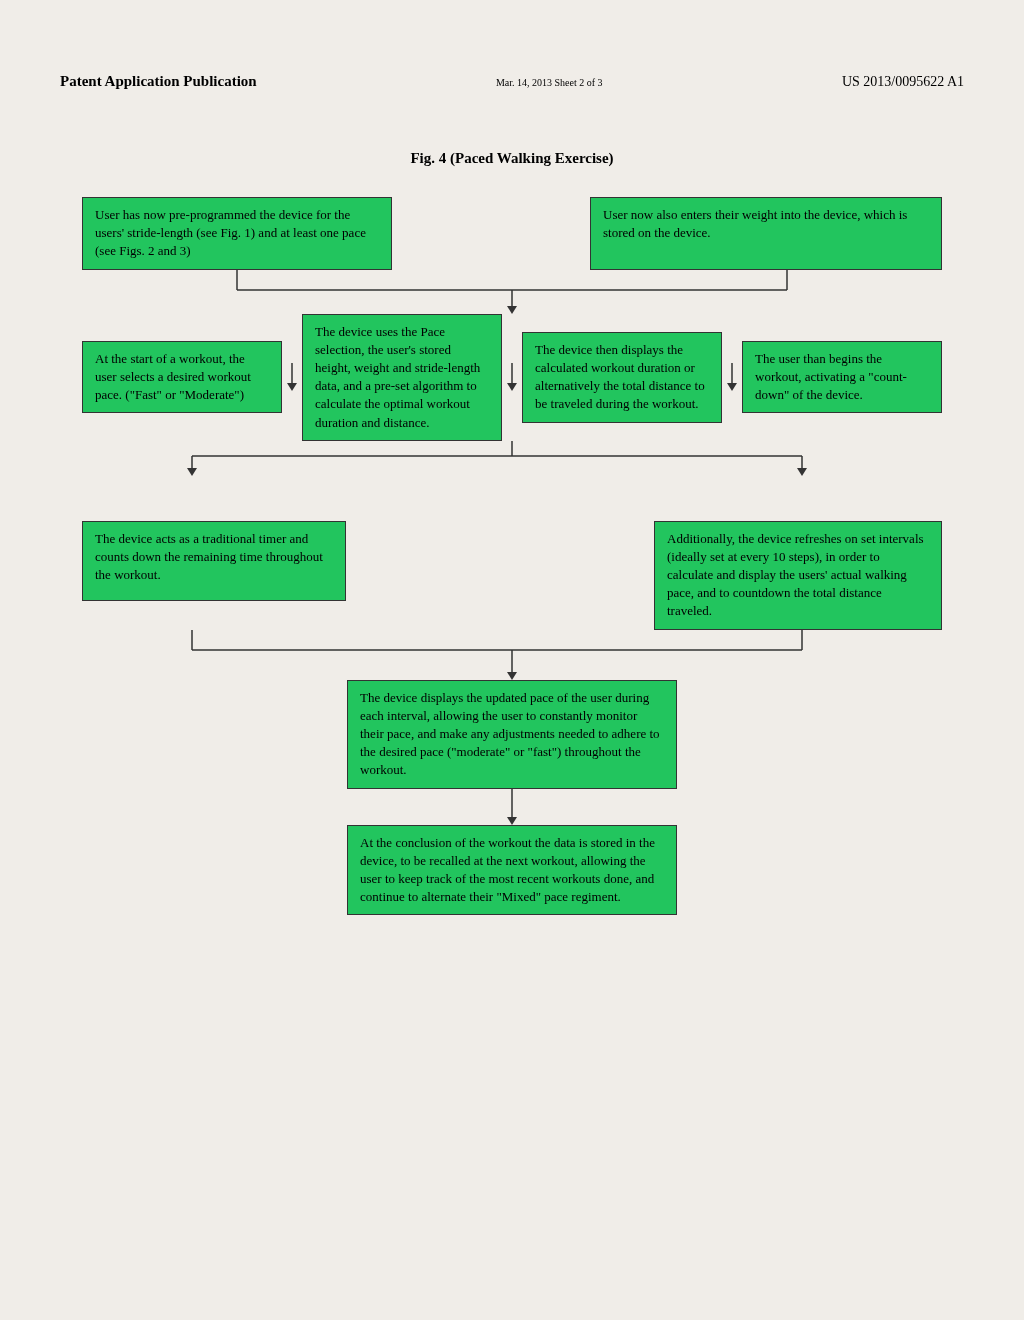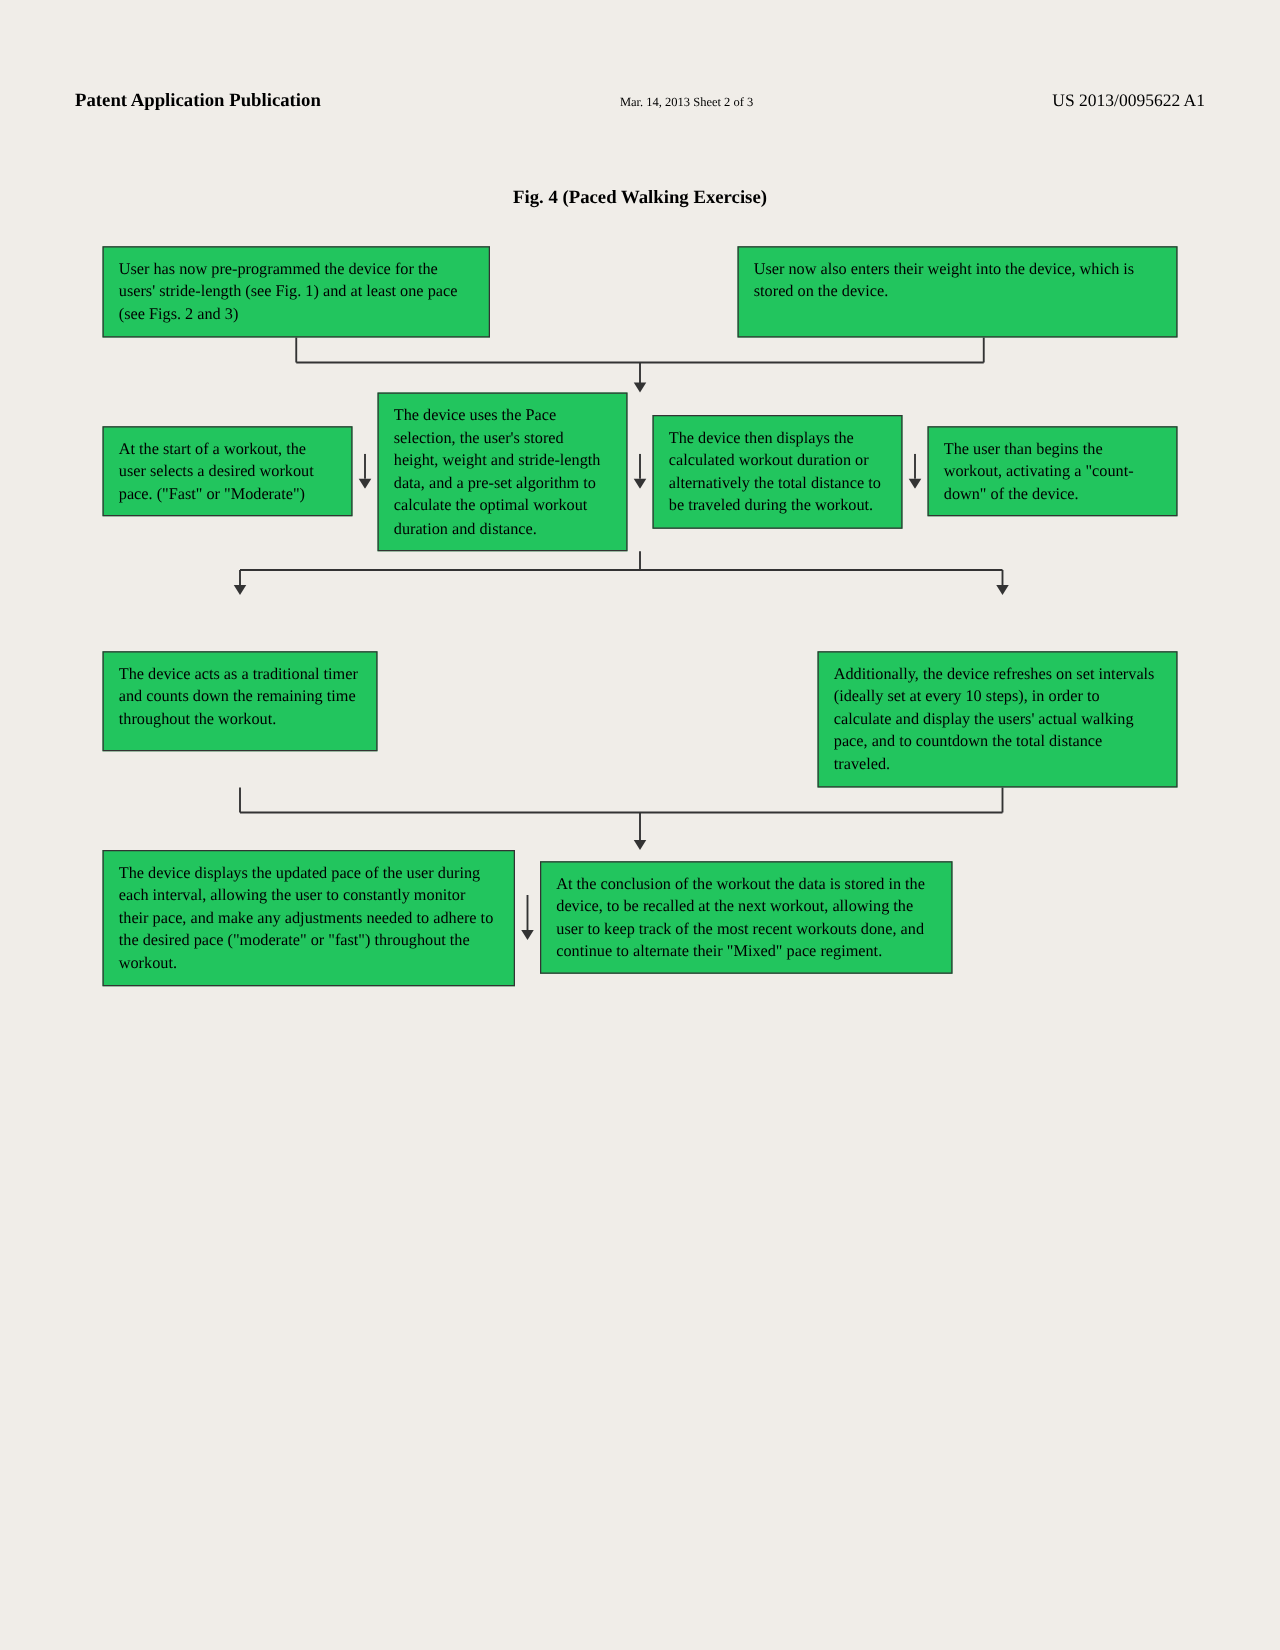--- a/index.html
+++ b/index.html
@@ -166,39 +166,39 @@
       <line x1="430" y1="15" x2="110" y2="15" stroke="#333" stroke-width="1.5"></line>
       <line x1="110" y1="15" x2="110" y2="28" stroke="#333" stroke-width="1.5"></line>
       <polygon points="110,35 105,27 115,27" fill="#333"></polygon>
 
       <line x1="430" y1="15" x2="720" y2="15" stroke="#333" stroke-width="1.5"></line>
       <line x1="720" y1="15" x2="720" y2="28" stroke="#333" stroke-width="1.5"></line>
       <polygon points="720,35 715,27 725,27" fill="#333"></polygon>
     </svg>
 
     <div style="display:flex; justify-content:space-between; align-items:flex-start; margin-top:-45px; padding-top:45px;">
-      <div class="box split-left-box" style="width:220px;">The device acts as a traditional timer and counts down the remaining time throughout the workout.</div>
+      <div class="box split-left-box" style="width:264px;">The device acts as a traditional timer and counts down the remaining time throughout the workout.</div>
       <div style="width:260px;"></div>
       <div class="box split-right-box" style="width:288px;">Additionally, the device refreshes on set intervals (ideally set at every 10 steps), in order to calculate and display the users' actual walking pace, and to countdown the total distance traveled.</div>
     </div>
 
     <svg width="860" height="55" style="display:block; overflow:visible; margin-top:0;">
 
       <line x1="110" y1="0" x2="110" y2="20" stroke="#333" stroke-width="1.5"></line>
       <line x1="110" y1="20" x2="430" y2="20" stroke="#333" stroke-width="1.5"></line>
 
       <line x1="720" y1="0" x2="720" y2="20" stroke="#333" stroke-width="1.5"></line>
       <line x1="720" y1="20" x2="430" y2="20" stroke="#333" stroke-width="1.5"></line>
 
       <line x1="430" y1="20" x2="430" y2="42" stroke="#333" stroke-width="1.5"></line>
       <polygon points="430,50 425,42 435,42" fill="#333"></polygon>
     </svg>
   </div>
 
-  <div style="display:flex; flex-direction:row; align-items:center; margin-top:-5px;">
+  <div style="display:flex; flex-direction:column; align-items:center; margin-top:-5px;">
 
     <div class="box center-box">The device displays the updated pace of the user during each interval, allowing the user to constantly monitor their pace, and make any adjustments needed to adhere to the desired pace ("moderate" or "fast") throughout the workout.</div>
 
     <div style="height:36px; display:flex; flex-direction:column; align-items:center; justify-content:flex-start;">
       <svg width="20" height="36">
         <line x1="10" y1="0" x2="10" y2="28" stroke="#333" stroke-width="1.5"></line>
         <polygon points="10,36 5,28 15,28" fill="#333"></polygon>
       </svg>
     </div>
 

